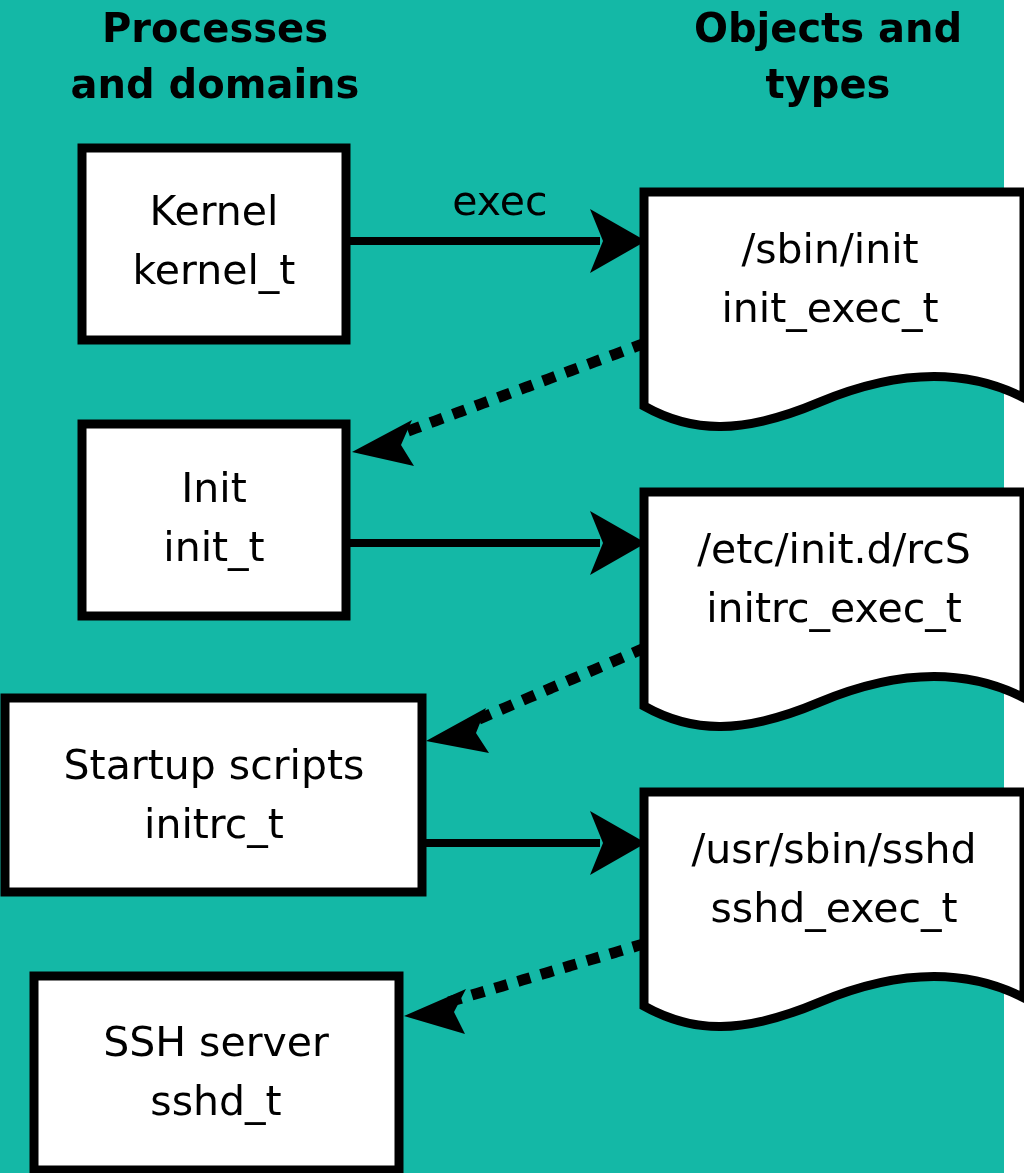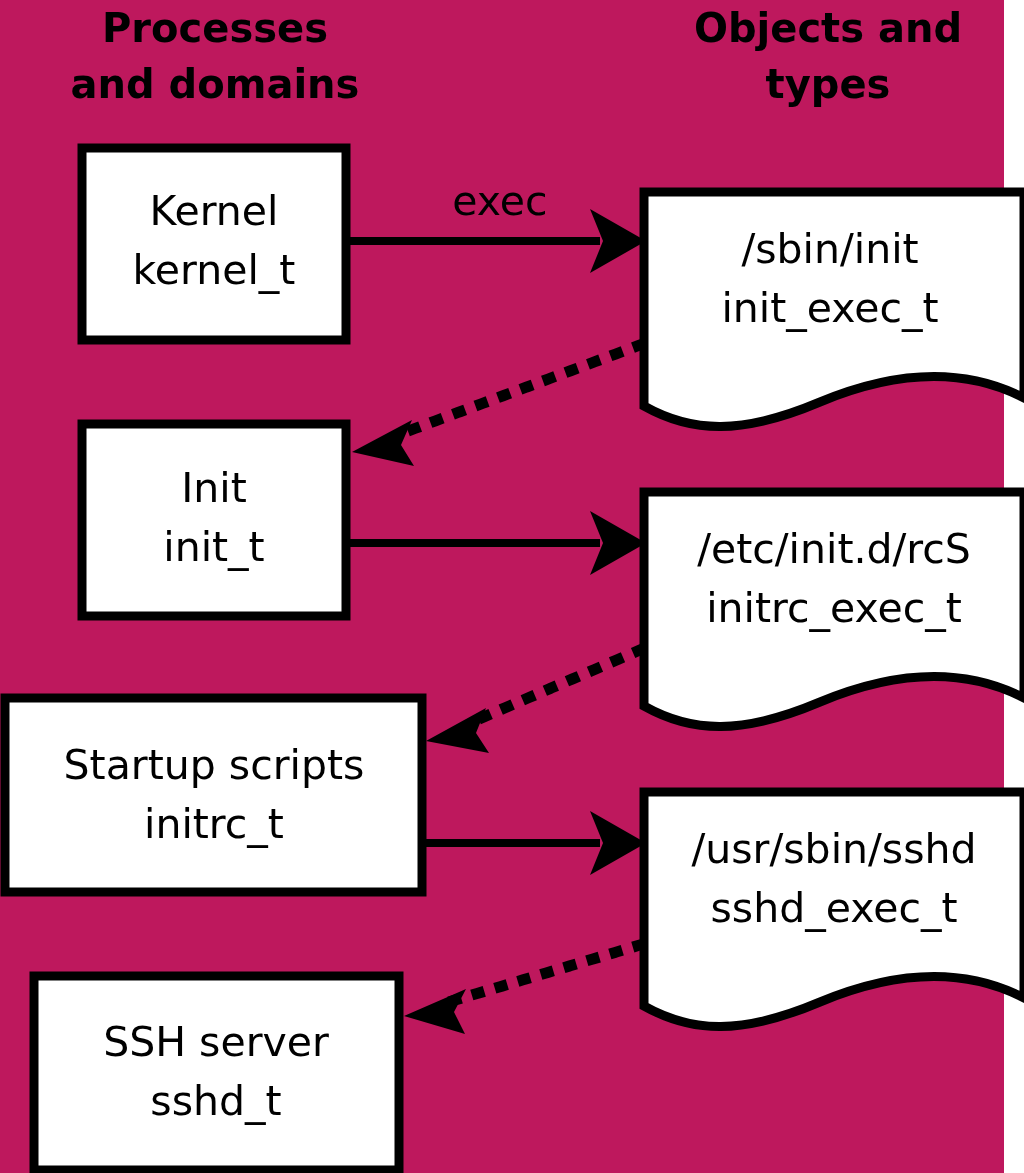--- a/index.html
+++ b/index.html
@@ -10,21 +10,21 @@
   body {
     width: 1024px;
     height: 1173px;
     font-family: "DejaVu Sans", sans-serif;
     overflow: hidden;
   }
   #diagram-root {
     position: relative;
     width: 1004px;
     height: 1173px;
-    background: #be185d;
+    background: #14b8a6;
     text-align: center;
   }
   svg.diagram {
     position: absolute;
     top: 0;
     left: 0;
     width: 1024px;
     height: 1173px;
     display: block;
   }

